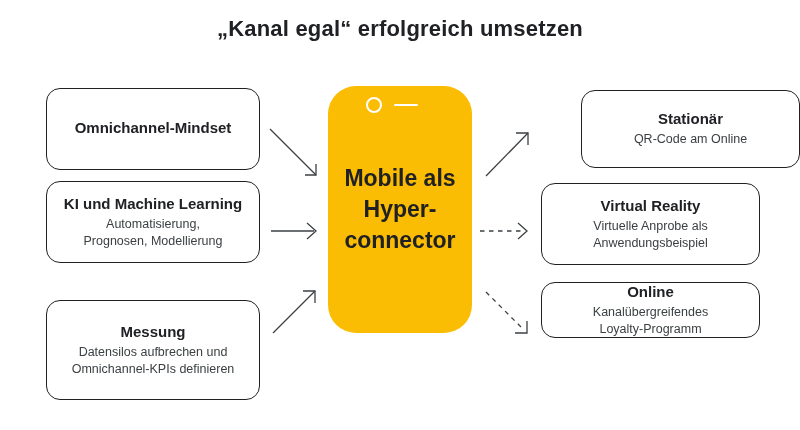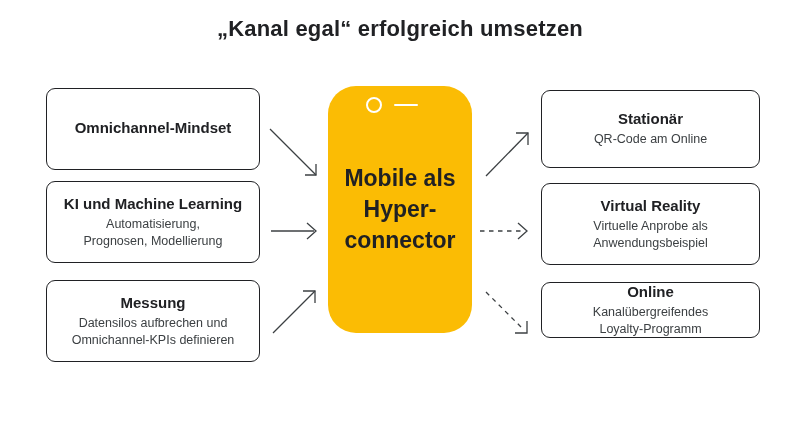--- a/index.html
+++ b/index.html
@@ -6,33 +6,33 @@
   .canvas{
     position:relative;width:800px;height:430px;background:#ffffff;
     font-family:"Liberation Sans",sans-serif;overflow:hidden;
   }
   .title{
     position:absolute;left:0;top:16px;width:100%;margin:0;
     text-align:center;font-size:22px;font-weight:bold;color:#202124;
     letter-spacing:0.2px;
   }
   .box{
-    position:absolute;border:1px solid #202124;border-radius:9px;background:#ffffff;
+    position:absolute;border:1px solid #202124;border-radius:14px;background:#ffffff;
     display:flex;flex-direction:column;align-items:center;justify-content:center;
     text-align:center;box-sizing:border-box;padding:4px 8px;
   }
   .box-title{font-size:15px;font-weight:bold;color:#202124;margin-bottom:4px;}
   .box-body{font-size:12.5px;color:#3c4043;line-height:17px;}
   .box-body span{display:block;}
   .left-col{left:46px;width:214px;}
   .b-l1{top:88px;height:82px;}
   .b-l2{top:181px;height:82px;}
-  .b-l3{top:280px;height:82px;}
+  .b-l3{top:300px;height:100px;}
   .right-col{left:541px;width:219px;}
-  .b-r1{top:90px;height:78px;}
+  .b-r1{top:90px;height:78px;margin-left:40px;}
   .b-r2{top:183px;height:82px;}
   .b-r3{top:282px;height:56px;}
   .phone{
     position:absolute;left:328px;top:86px;width:144px;height:247px;
     background:#FBBC04;border-radius:28px;
     display:flex;align-items:center;justify-content:center;text-align:center;
   }
   .phone-top{position:absolute;top:0;left:0;}
   .phone-text{font-size:23px;font-weight:bold;color:#202124;line-height:31px;}
   .phone-text span{display:block;}

